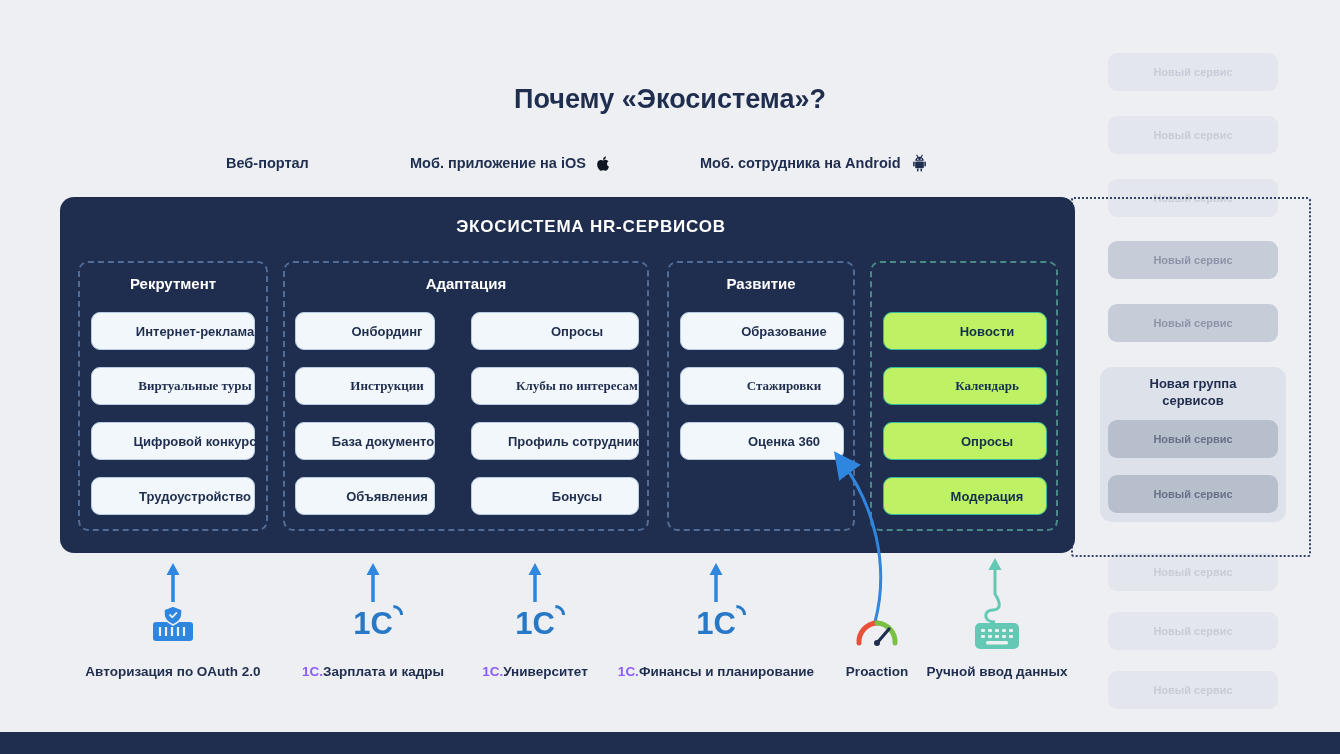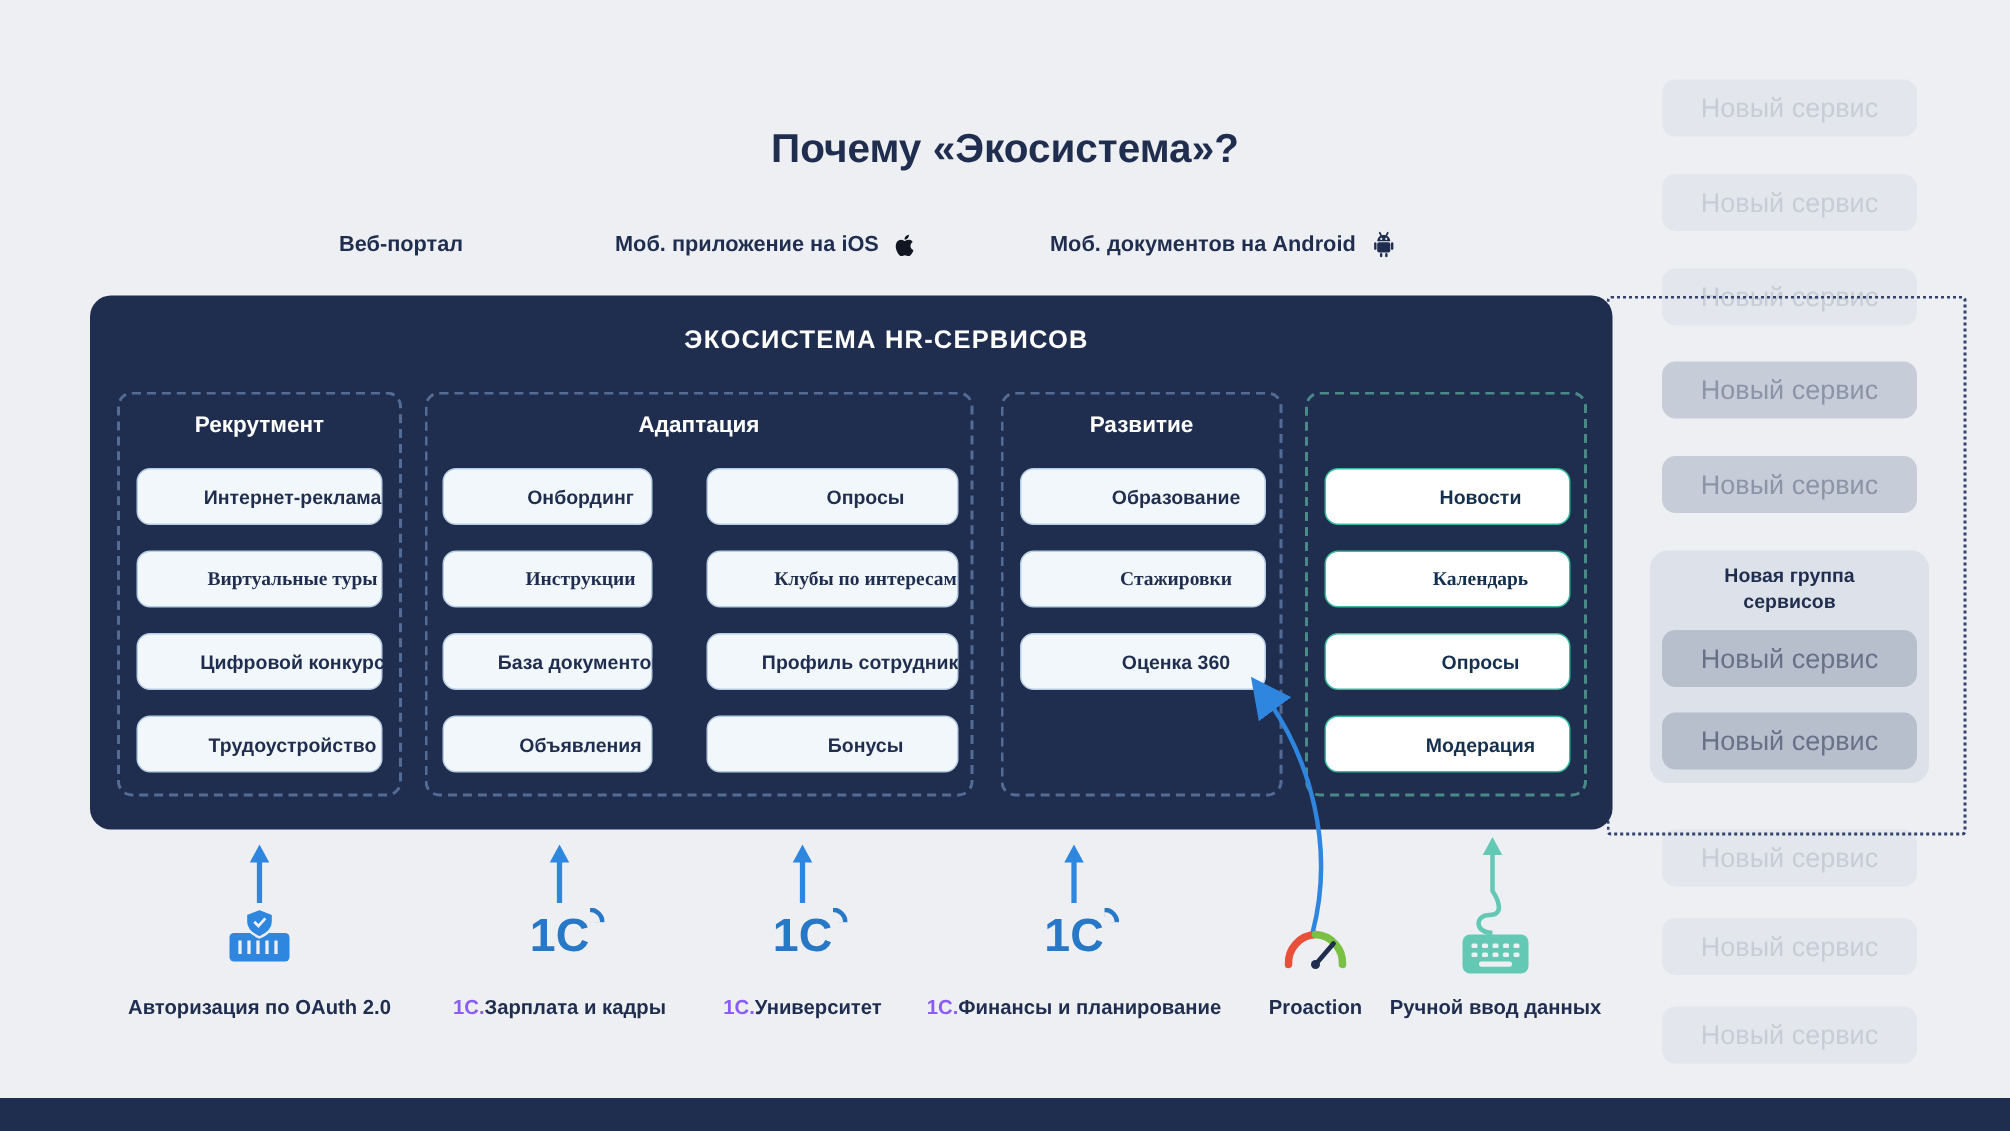--- a/index.html
+++ b/index.html
@@ -44,35 +44,35 @@
   .col-title {
     position: absolute; top: 12px; left: 0; width: 100%;
     text-align: center; color: #ffffff; font-size: 15px; font-weight: bold;
   }
   .svc {
     position: absolute; height: 38px; border-radius: 9px;
     display: flex; align-items: center; justify-content: center;
     font-size: 13px; font-weight: bold; white-space: nowrap; padding-left: 44px;
   }
   .svc.white { background: #f2f7fc; border: 1px solid #b6cde4; color: #1f2d4e; }
-  .svc.teal  { background: #ffffff; border: 1px solid #38bb9d; color: #14304e; }
+  .svc.teal  { background: #bef264; border: 1px solid #38bb9d; color: #14304e; }
   .r0 { top: 49px; } .r1 { top: 104px; font-family: Liberation Serif, serif; } .r2 { top: 159px; } .r3 { top: 214px; }
   .col-recruitment .svc, .col-development .svc, .col-comms .svc { left: 11px; width: 164px; }
   .c2l { left: 10px;  width: 140px; text-align: right; }
   .c2r { left: 186px; width: 168px; }
 
   
   .expansion-outline {
     position: absolute; left: 1071px; top: 197px; width: 240px; height: 360px;
     border: 2px dotted #33436b; border-radius: 3px; z-index: 2; pointer-events: none;
   }
   .ns {
     position: absolute; left: 1108px; width: 170px; height: 38px; border-radius: 9px;
     display: flex; align-items: center; justify-content: center;
-    font-size: 18px; font-weight: normal; z-index: 1;
+    font-size: 11px; font-weight: bold; z-index: 1;
   }
   .ns.faded  { background: #e3e6ec; color: #c7ccd7; }
   .ns.active { background: #c7cdd8; color: #8c95a7; }
   .ns-group {
     position: absolute; left: 1100px; top: 367px; width: 186px; height: 155px;
     background: #dde1e9; border-radius: 12px; z-index: 1;
   }
   .ns-group-title {
     position: absolute; top: 9px; left: 0; width: 100%; padding: 0 38px;
     text-align: center; font-size: 13px; font-weight: bold; color: #1f2d4e; line-height: 1.3;
@@ -114,21 +114,21 @@
   </div>
   <div class="platform" style="left:410px">
     <span>Моб. приложение на iOS</span>
     <span>
       <svg width="17" height="19" viewBox="0 0 24 26" fill="#111722">
           <path d="M16.9 13.8c0-2.6 2.1-3.8 2.2-3.9-1.2-1.8-3.1-2-3.7-2-1.6-.2-3.1 1-3.9 1-.8 0-2-1-3.4-1-1.7 0-3.3 1-4.2 2.6-1.8 3.1-.5 7.7 1.3 10.2.9 1.2 1.9 2.6 3.2 2.5 1.3 0 1.8-.8 3.3-.8s2 .8 3.4.8c1.4 0 2.3-1.3 3.2-2.5 1-1.5 1.4-2.9 1.4-3-.1-.1-2.7-1.1-2.8-3.9zM14.4 6.2c.7-.9 1.2-2.1 1.1-3.2-1 0-2.3.7-3 1.5-.7.8-1.3 2-1.1 3.2 1.1.1 2.3-.6 3-1.5z"></path>
         </svg>
     </span>
   </div>
   <div class="platform" style="left:700px">
-    <span>Моб. документов на Android</span>
+    <span>Моб. сотрудника на Android</span>
     <span>
       <svg width="19" height="20" viewBox="0 0 24 25" fill="#1f2d4e">
         <path d="M6.5 9.8 C6.5 6.8 9 4.6 12 4.6 C15 4.6 17.5 6.8 17.5 9.8 Z"></path>
         <line x1="8.6" y1="2.6" x2="9.9" y2="5" stroke="#1f2d4e" stroke-width="1.4" stroke-linecap="round"></line>
         <line x1="15.4" y1="2.6" x2="14.1" y2="5" stroke="#1f2d4e" stroke-width="1.4" stroke-linecap="round"></line>
         <circle cx="9.9" cy="7.8" r="0.9" fill="#edeff3"></circle>
         <circle cx="14.1" cy="7.8" r="0.9" fill="#edeff3"></circle>
         <rect x="6.5" y="10.6" width="11" height="8.6" rx="1.6"></rect>
         <rect x="3.9" y="10.6" width="2" height="6.4" rx="1"></rect>
         <rect x="18.1" y="10.6" width="2" height="6.4" rx="1"></rect>

